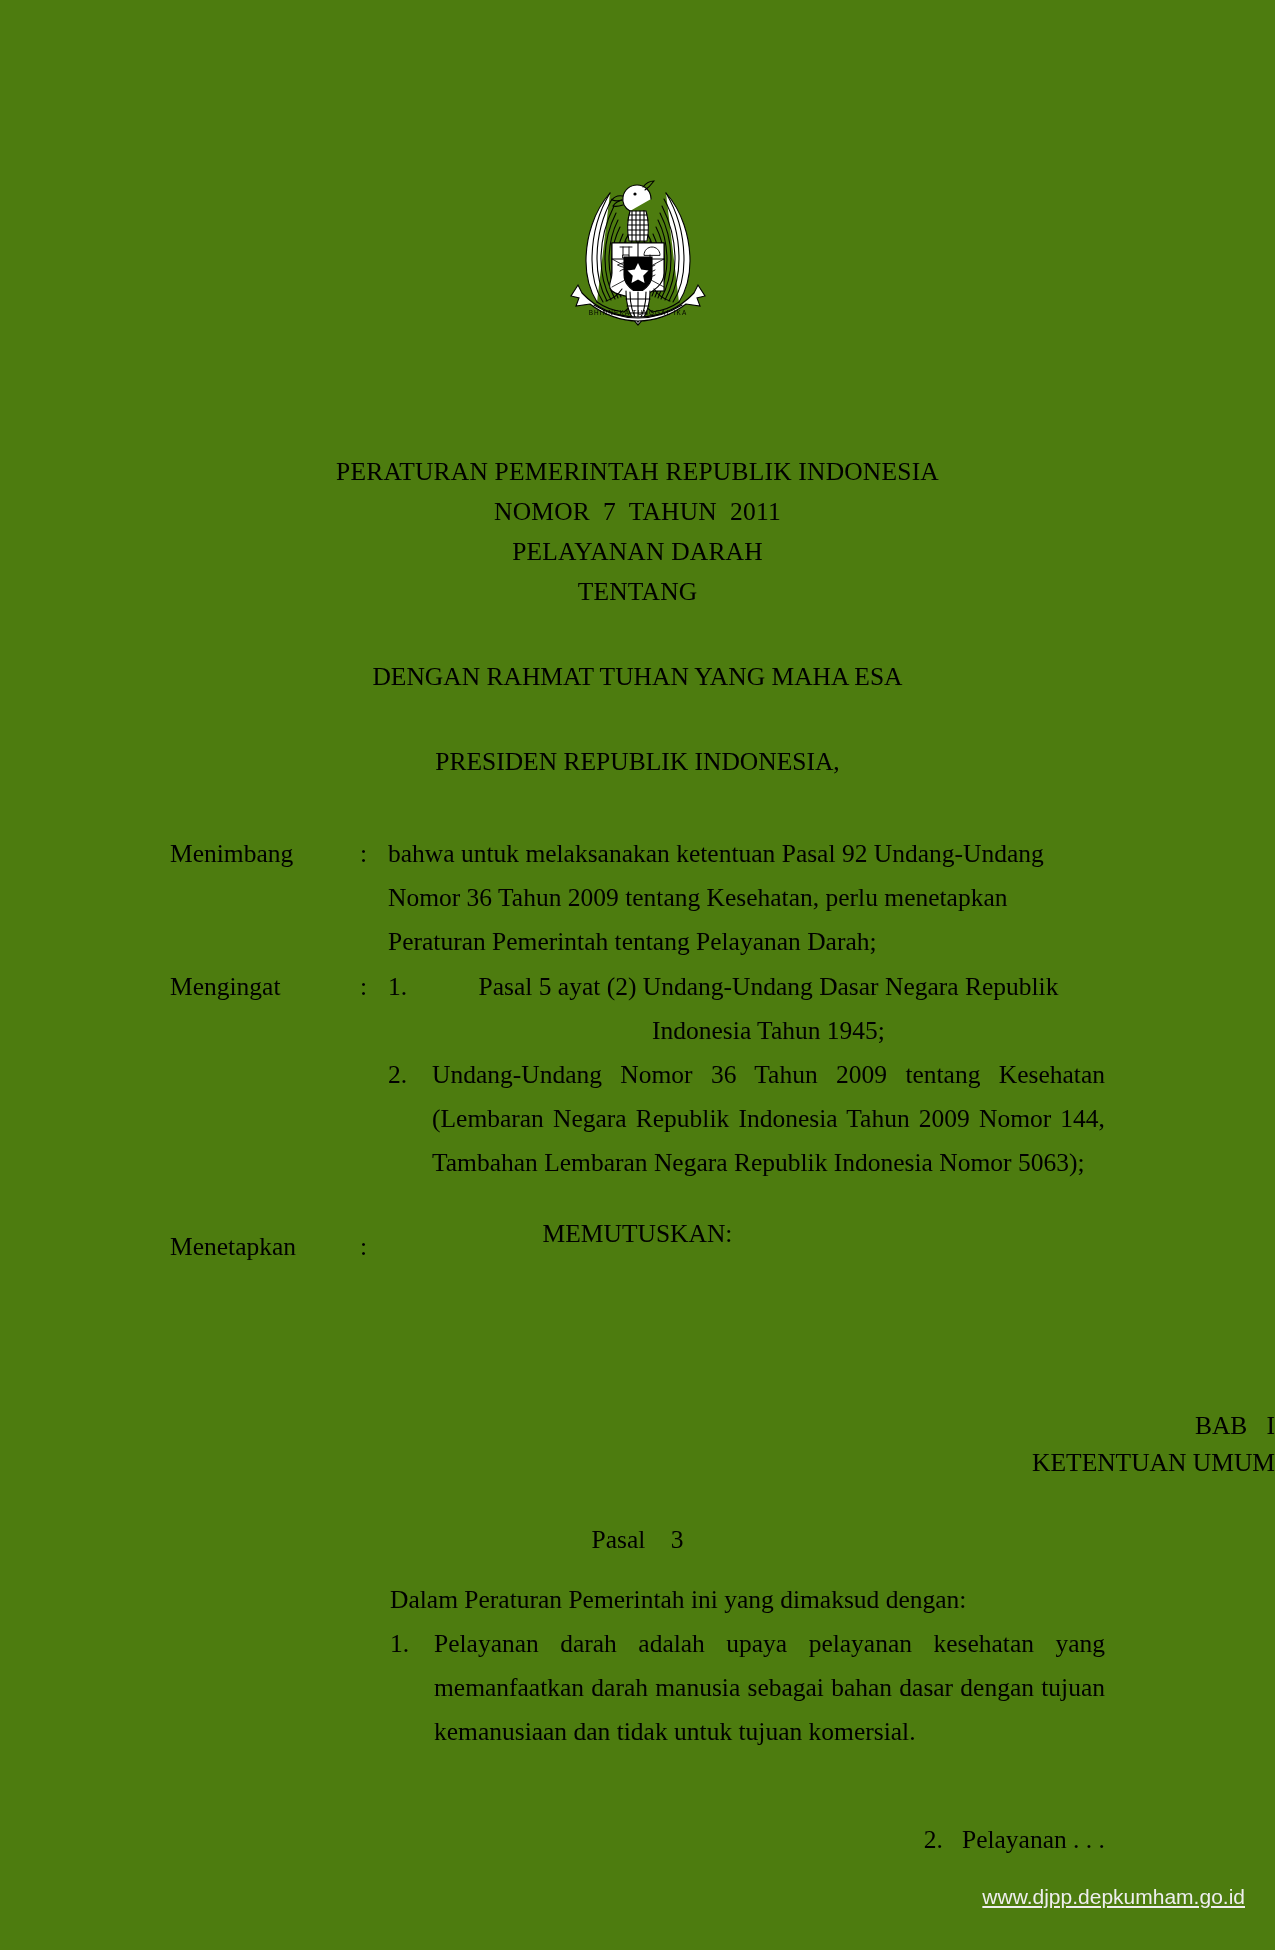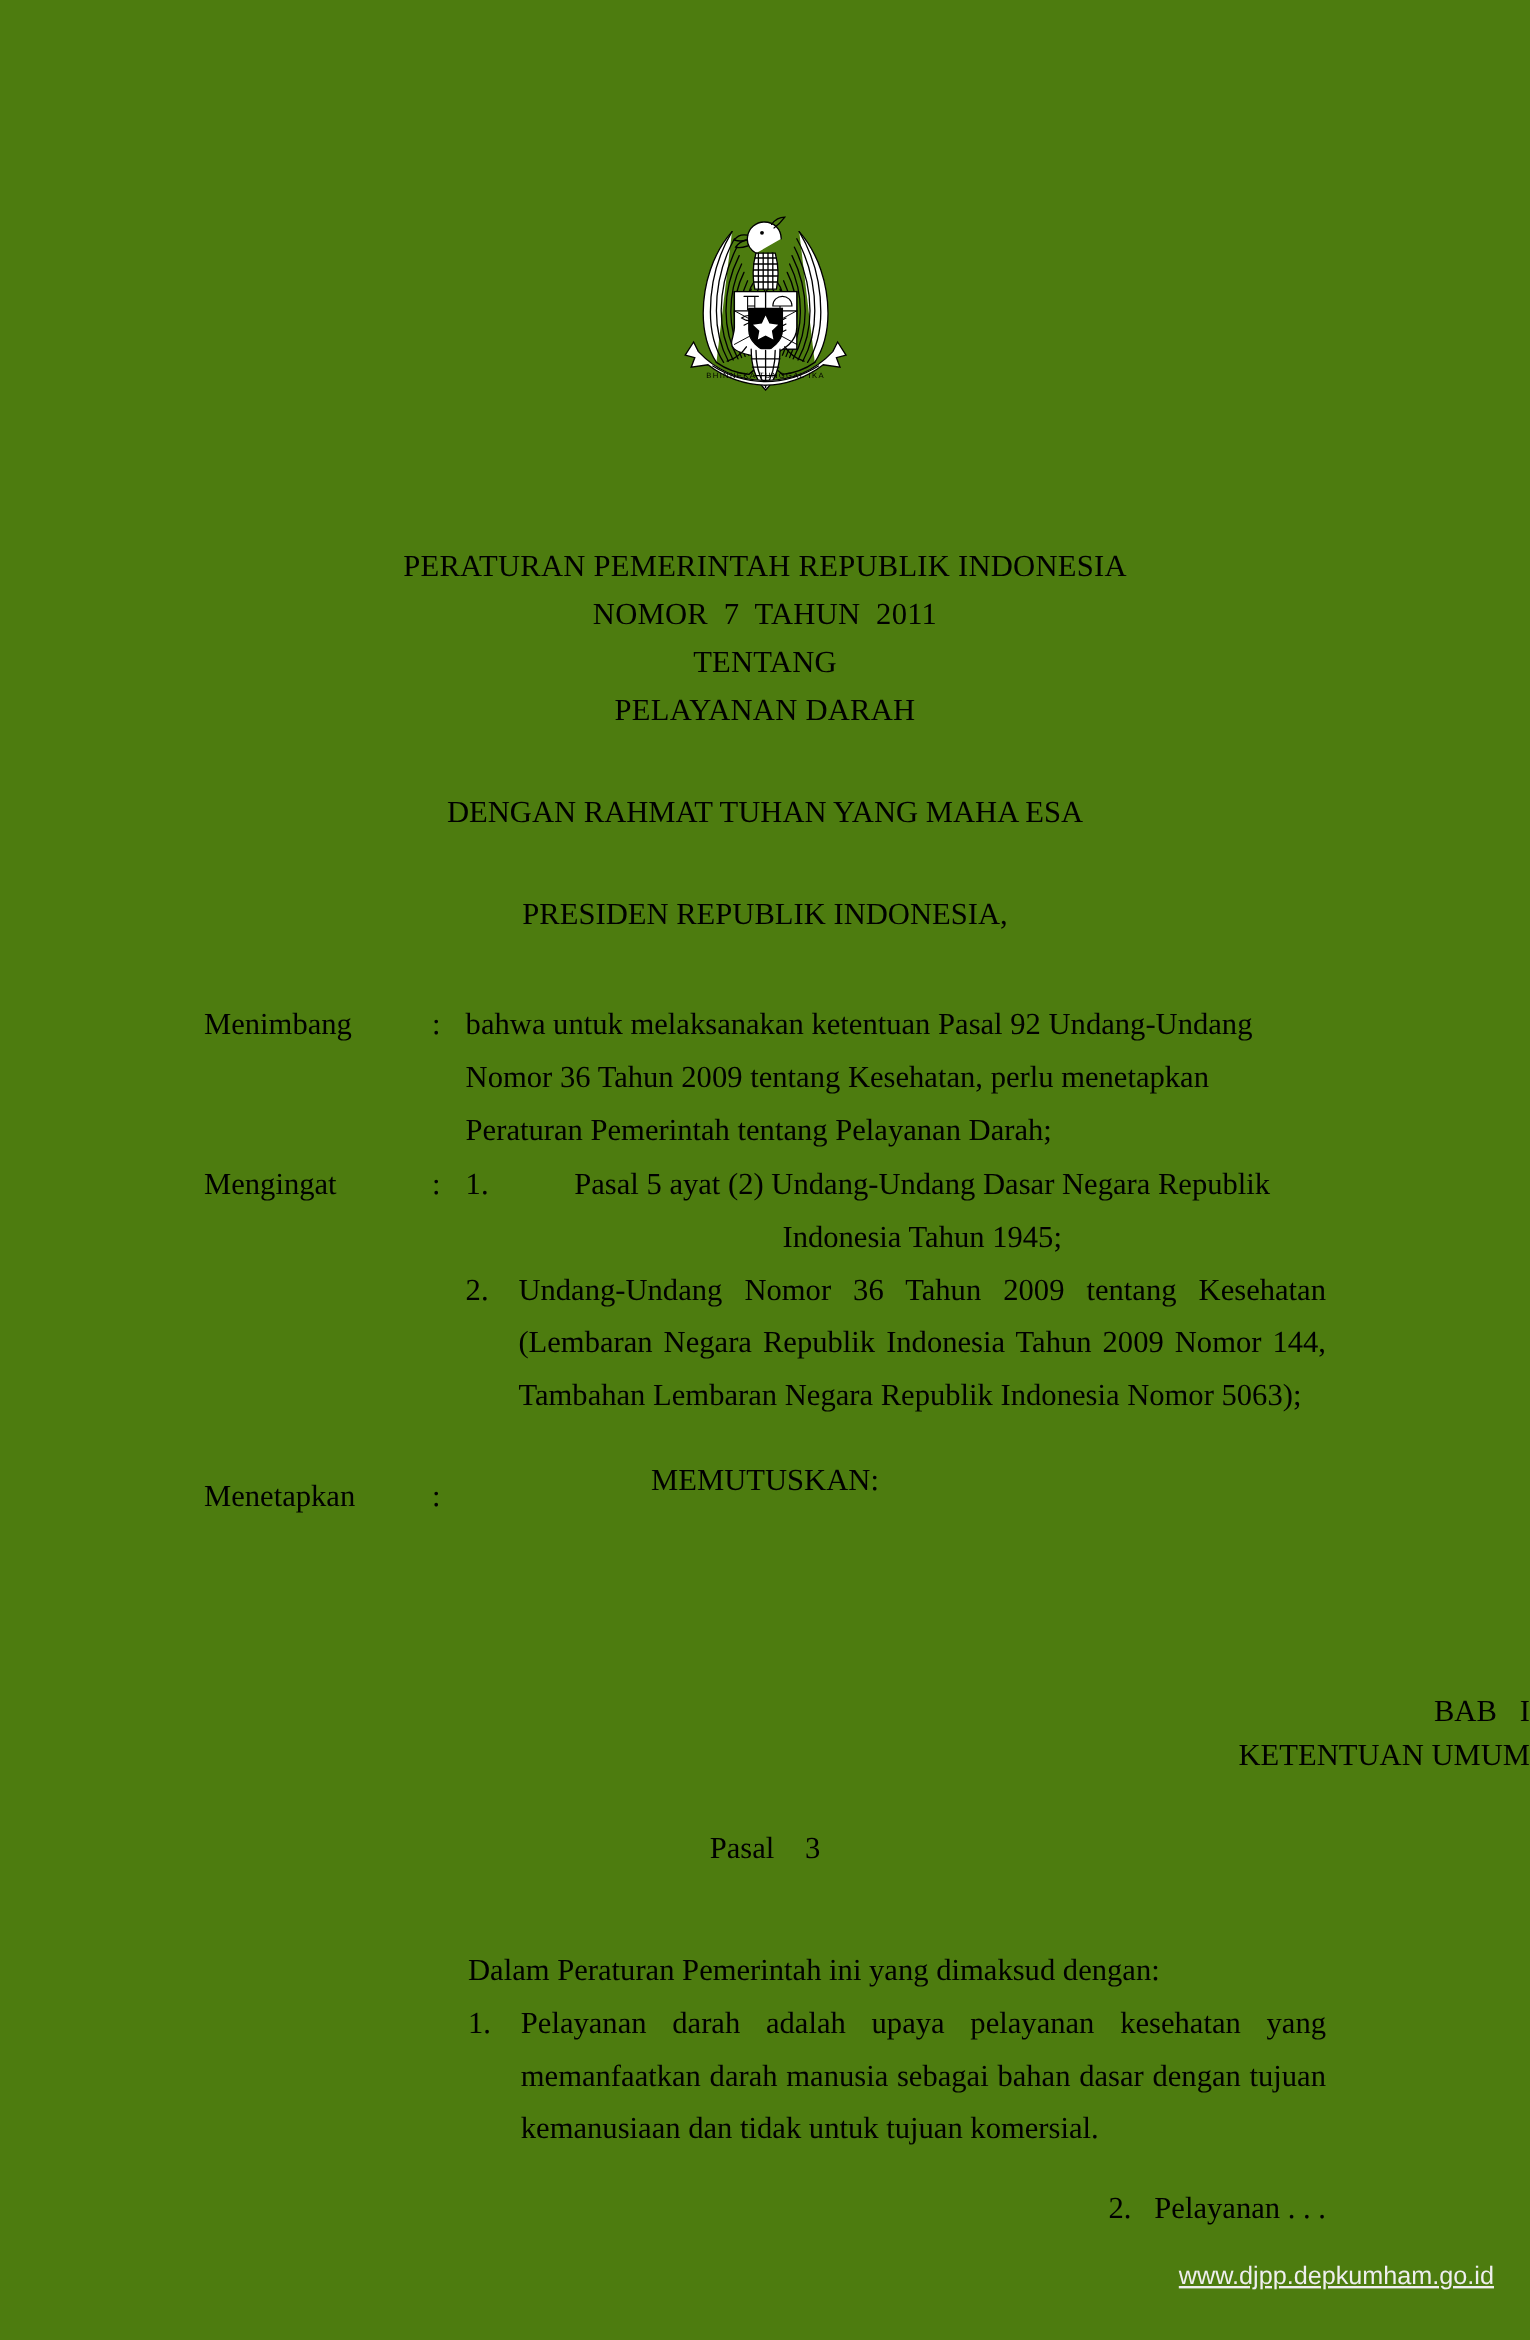--- a/index.html
+++ b/index.html
@@ -164,21 +164,20 @@
   }
 
   
   .pasal-body {
     position: absolute;
     top: 1578px;
     left: 390px;
     width: 715px;
     font-size: 25.5px;
     line-height: 44px;
-    margin-top: 42px;
   }
   .pasal-body .intro {
     margin: 0;
     text-align: left;
     white-space: pre;
   }
   .pasal-body ol.defs {
     margin: 0;
     padding: 0;
     list-style: none;
@@ -308,22 +307,22 @@
         <path d="M44 128 L40 120 L33 131 L41 133 L38 141 L52 139 C66 150 84 156 100 156 C116 156 134 150 148 139 L162 141 L159 133 L167 131 L160 120 L156 128 C140 145 120 152 100 152 C80 152 60 145 44 128 Z" fill="#fff"></path>
         <path d="M56 140 C72 150 86 153 100 153 C114 153 128 150 144 140"></path>
         <text x="100" y="150" font-family="'Liberation Sans', sans-serif" font-size="6.4" letter-spacing="1.1" text-anchor="middle" fill="#000" stroke="none">BHINNEKA TUNGGAL IKA</text>
       </g>
     </svg>
   </div>
 
   <div class="title-block">
     <div class="title-line">PERATURAN PEMERINTAH REPUBLIK INDONESIA</div>
     <div class="title-line">NOMOR  7  TAHUN  2011</div>
+    <div class="title-line">PELAYANAN DARAH</div>
     <div class="title-line">TENTANG</div>
-    <div class="title-line">PELAYANAN DARAH</div>
   </div>
 
   <div class="rahmat-line">DENGAN RAHMAT TUHAN YANG MAHA ESA</div>
   <div class="presiden-line">PRESIDEN REPUBLIK INDONESIA,</div>
 
   <div class="clause" id="clause-menimbang">
     <div class="label">Menimbang</div>
     <div class="colon">:</div>
     <div class="body">
       <p>bahwa untuk melaksanakan ketentuan Pasal 92 Undang-Undang Nomor 36 Tahun 2009 tentang Kesehatan, perlu menetapkan Peraturan Pemerintah tentang Pelayanan Darah;</p>

